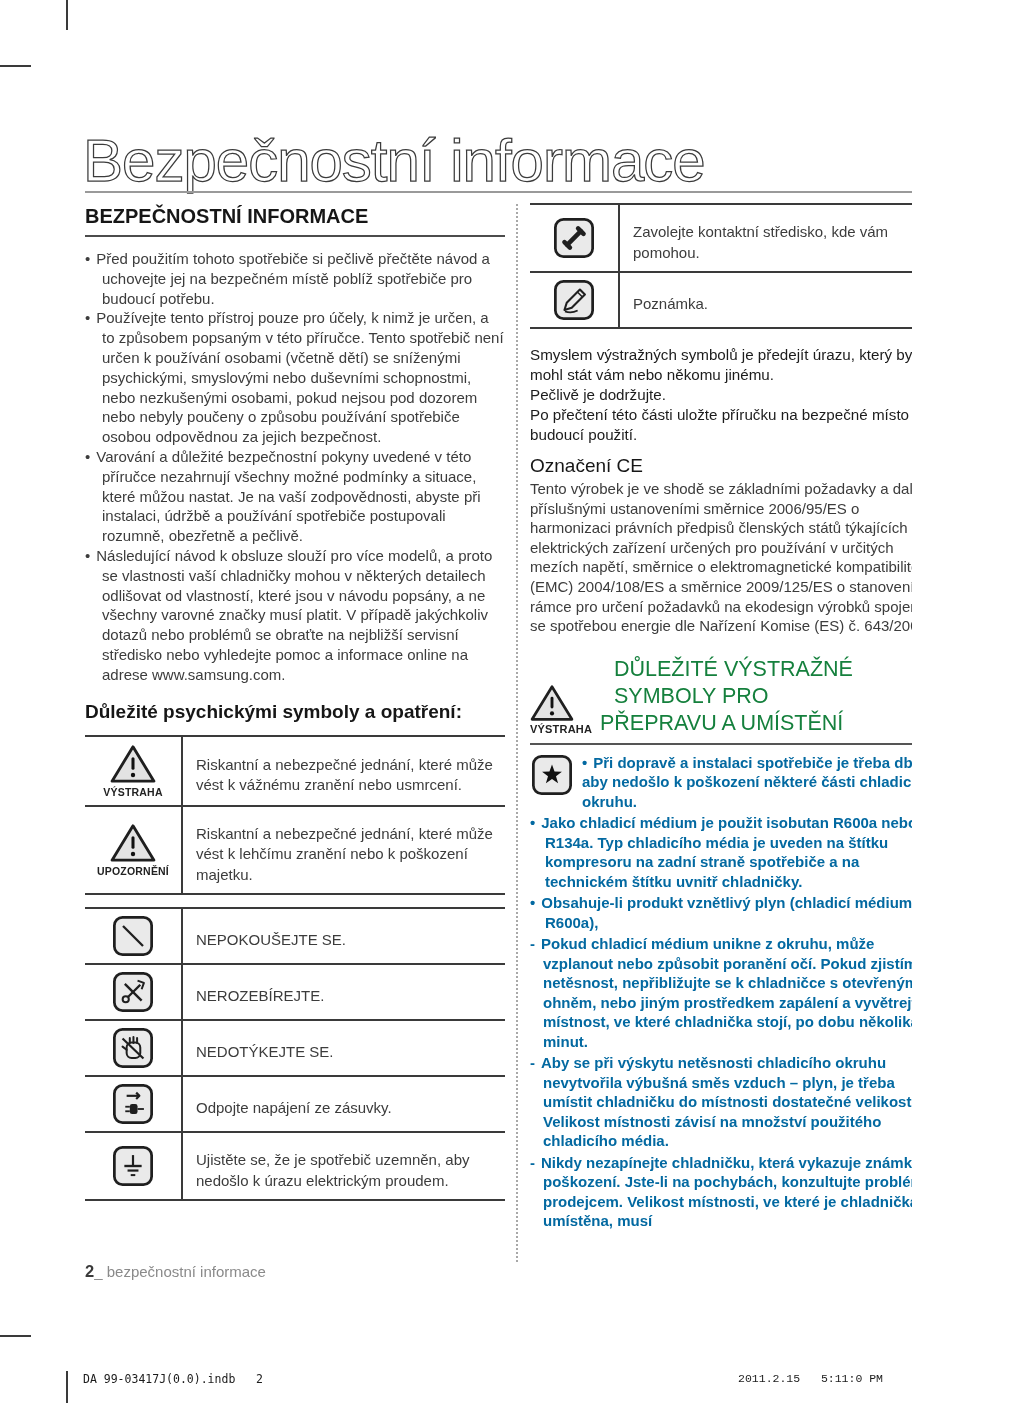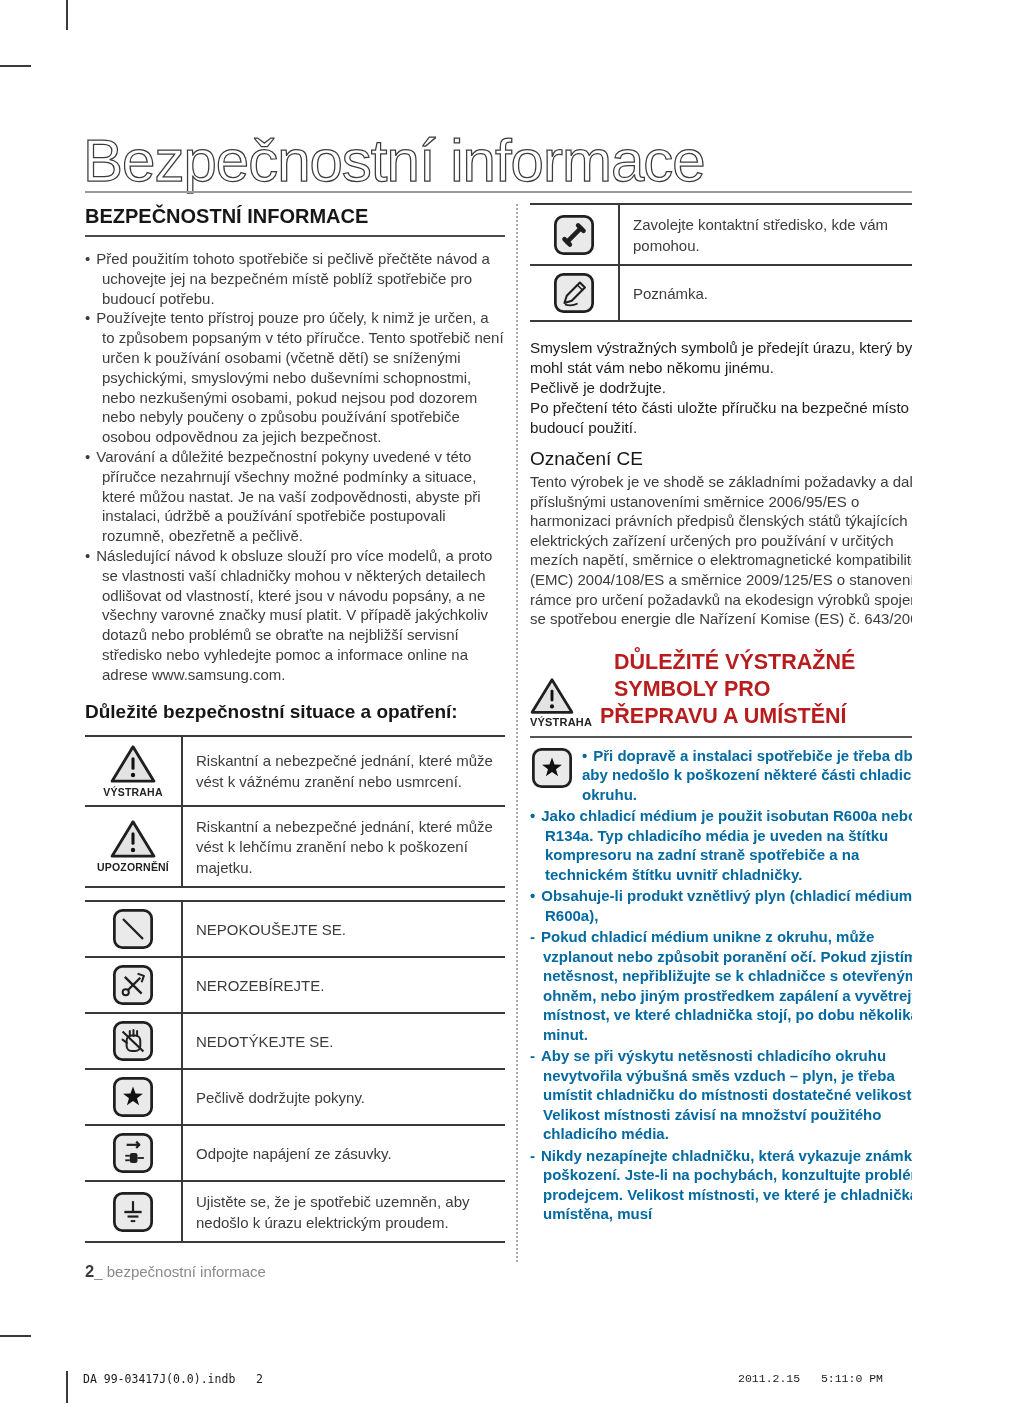--- a/index.html
+++ b/index.html
@@ -26,35 +26,35 @@
   .lbullet{padding-left:17px;text-indent:-17px;}
   .mk{margin-right:6px;}
   h3.sub{margin:14px 0 10px 0;font-size:19px;line-height:26px;font-weight:bold;color:#161616;}
 
   
   .tbl{width:100%;}
   .trow{display:flex;align-items:center;border-top:2px solid #3a3a3a;}
   .tbl .trow:last-child{border-bottom:2px solid #3a3a3a;}
   .cell-icon{width:96px;min-width:96px;align-self:stretch;display:flex;flex-direction:column;
              align-items:center;justify-content:center;border-right:2px solid #3a3a3a;padding:7px 0;}
-  .cell-text{flex:1;padding:10px 4px 8px 13px;font-size:15px;line-height:20.5px;color:#3c3c3c;}
+  .cell-text{flex:1;padding:17px 4px 8px 13px;font-size:15px;line-height:20.5px;color:#3c3c3c;}
   .icon-label{font-size:10.5px;font-weight:bold;color:#222;margin-top:2px;letter-spacing:0.2px;}
   .sym-gap{height:12px;}
 
   
   .info-tbl .cell-icon{width:88px;min-width:88px;}
   .bold-note{margin-top:16px;font-size:15.2px;line-height:20px;font-weight:normal;color:#1c1c1c;}
   h3.ce{margin:10px 0 2px 0;font-size:19px;font-weight:normal;color:#161616;}
   .ce-text{margin:0;font-size:15px;line-height:19.6px;color:#3c3c3c;}
 
   .transport-head{display:flex;align-items:flex-end;margin-top:20px;}
   .th-icon{width:66px;min-width:66px;display:flex;flex-direction:column;align-items:flex-start;
            padding-bottom:2px;}
   .th-icon .icon-label{font-size:11px;margin-top:1px;}
-  .th-text{font-size:21.5px;line-height:27px;font-weight:bold;color:#b91c1c;padding-left:4px;}
+  .th-text{font-size:21.5px;line-height:27px;font-weight:normal;color:#15803d;padding-left:4px;}
   .th-text .l1,.th-text .l2{padding-left:14px;}
   .th-rule{height:2px;background:#555;margin:6px 0 8px 0;}
   .transport-body{font-size:15px;line-height:19.5px;color:#0369a1;font-weight:bold;}
   .star-float{float:left;width:44px;height:40px;margin:2px 8px 2px 0;}
   .titem{margin-top:2px;}
   .ti-b{padding-left:15px;text-indent:-15px;}
   .ti-d{padding-left:13px;text-indent:-13px;}
 
   
   .page-footer{position:absolute;left:85px;top:1262px;font-size:15px;color:#8a8a8a;}
@@ -86,21 +86,21 @@
   <div class="col-left">
     <h2 class="sec">BEZPEČNOSTNÍ INFORMACE</h2>
 
     <div class="body-txt">
       <div class="lbullet"><span class="mk">•</span><span>Před použitím tohoto spotřebiče si pečlivě přečtěte návod a uchovejte jej na bezpečném místě poblíž spotřebiče pro budoucí potřebu.</span></div>
       <div class="lbullet"><span class="mk">•</span><span>Používejte tento přístroj pouze pro účely, k nimž je určen, a to způsobem popsaným v této příručce. Tento spotřebič není určen k používání osobami (včetně dětí) se sníženými psychickými, smyslovými nebo duševními schopnostmi, nebo nezkušenými osobami, pokud nejsou pod dozorem nebo nebyly poučeny o způsobu používání spotřebiče osobou odpovědnou za jejich bezpečnost.</span></div>
       <div class="lbullet"><span class="mk">•</span><span>Varování a důležité bezpečnostní pokyny uvedené v této příručce nezahrnují všechny možné podmínky a situace, které můžou nastat. Je na vaší zodpovědnosti, abyste při instalaci, údržbě a používání spotřebiče postupovali rozumně, obezřetně a pečlivě.</span></div>
       <div class="lbullet"><span class="mk">•</span><span>Následující návod k obsluze slouží pro více modelů, a proto se vlastnosti vaší chladničky mohou v některých detailech odlišovat od vlastností, které jsou v návodu popsány, a ne všechny varovné značky musí platit. V případě jakýchkoliv dotazů nebo problémů se obraťte na nejbližší servisní středisko nebo vyhledejte pomoc a informace online na adrese www.samsung.com.</span></div>
     </div>
 
-    <h3 class="sub">Důležité bezpečnostní situace a opatření:</h3>
+    <h3 class="sub">Důležité psychickými symboly a opatření:</h3>
 
     <div class="tbl">
       <div class="trow">
         <div class="cell-icon">
           <svg width="46" height="40" viewBox="0 0 48 42">
             <path d="M24 3 L46 39 H2 Z" fill="#e3e3e3" stroke="#1f1f1f" stroke-width="3" stroke-linejoin="round"></path>
             <rect x="22.4" y="14" width="3.2" height="13" rx="1.6" fill="#111"></rect>
               <circle cx="24" cy="32.5" r="2.3" fill="#111"></circle>
           </svg>
           <span class="icon-label">VÝSTRAHA</span>
@@ -150,29 +150,20 @@
             <rect x="1.5" y="1.5" width="41" height="41" rx="9" fill="#eaeaea" stroke="#1f1f1f" stroke-width="3"></rect>
             <rect x="15" y="16" width="15" height="17" rx="5.5" fill="none" stroke="#1f1f1f" stroke-width="2.2"></rect>
             <line x1="18.5" y1="16.5" x2="18.5" y2="11" stroke="#1f1f1f" stroke-width="2.2" stroke-linecap="round"></line>
             <line x1="22.5" y1="16.5" x2="22.5" y2="10" stroke="#1f1f1f" stroke-width="2.2" stroke-linecap="round"></line>
             <line x1="26.5" y1="16.5" x2="26.5" y2="11" stroke="#1f1f1f" stroke-width="2.2" stroke-linecap="round"></line>
             <line x1="15" y1="24" x2="10.5" y2="20.5" stroke="#1f1f1f" stroke-width="2.2" stroke-linecap="round"></line>
             <line x1="10.5" y1="11.5" x2="33.5" y2="33.5" stroke="#1f1f1f" stroke-width="2.4"></line>
           </svg>
         </div>
         <div class="cell-text">NEDOTÝKEJTE SE.</div>
-      </div>
-      <div class="trow">
-        <div class="cell-icon">
-          <svg width="40" height="40" viewBox="0 0 44 44">
-            <rect x="1.5" y="1.5" width="41" height="41" rx="9" fill="#eaeaea" stroke="#1f1f1f" stroke-width="3"></rect>
-            <path d="M22 10.5 L24.8 18.1 L32.9 18.3 L26.4 23.3 L28.7 31.1 L22 26.4 L15.3 31.1 L17.6 23.3 L11.1 18.3 L19.2 18.1 Z" fill="#111"></path>
-          </svg>
-        </div>
-        <div class="cell-text">Pečlivě dodržujte pokyny.</div>
       </div>
       <div class="trow">
         <div class="cell-icon">
           <svg width="40" height="40" viewBox="0 0 44 44">
             <rect x="1.5" y="1.5" width="41" height="41" rx="9" fill="#eaeaea" stroke="#1f1f1f" stroke-width="3"></rect>
             <line x1="15" y1="13" x2="29" y2="13" stroke="#1f1f1f" stroke-width="2.4"></line>
             <path d="M25.5 9.5 L29 13 L25.5 16.5" fill="none" stroke="#1f1f1f" stroke-width="2.4" stroke-linejoin="round"></path>
             <rect x="18.5" y="22" width="8.5" height="11" rx="2.5" fill="#1f1f1f"></rect>
             <line x1="13.5" y1="25" x2="18.5" y2="25" stroke="#1f1f1f" stroke-width="2"></line>
             <line x1="13.5" y1="30" x2="18.5" y2="30" stroke="#1f1f1f" stroke-width="2"></line>

